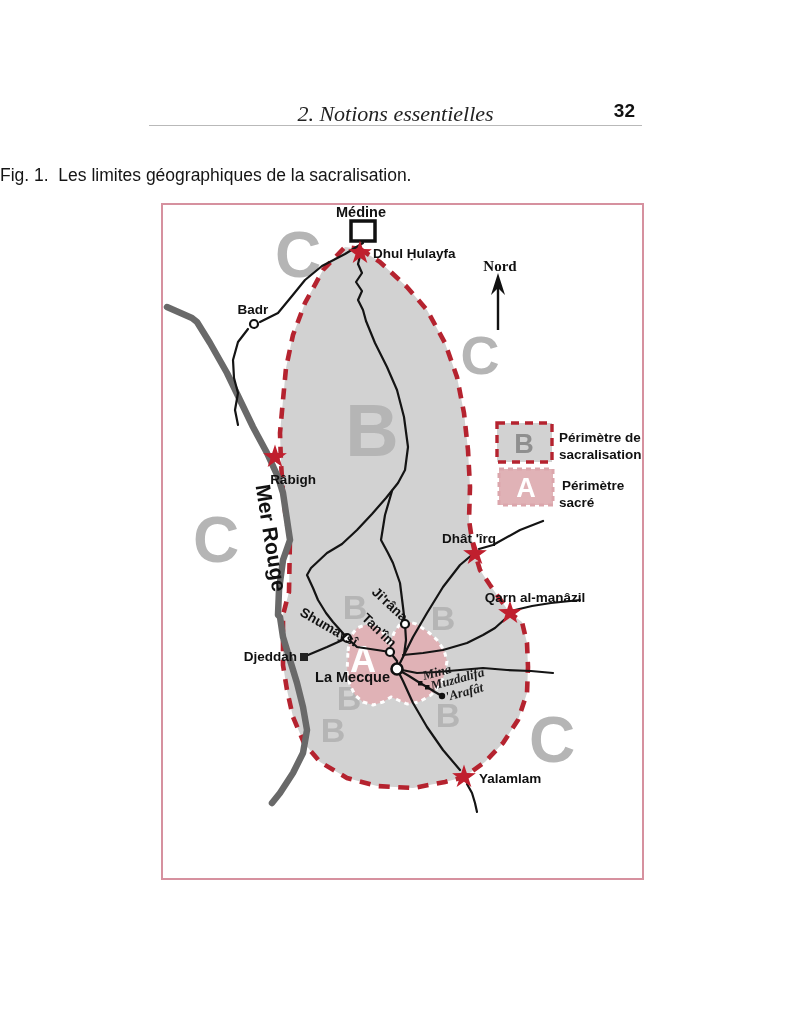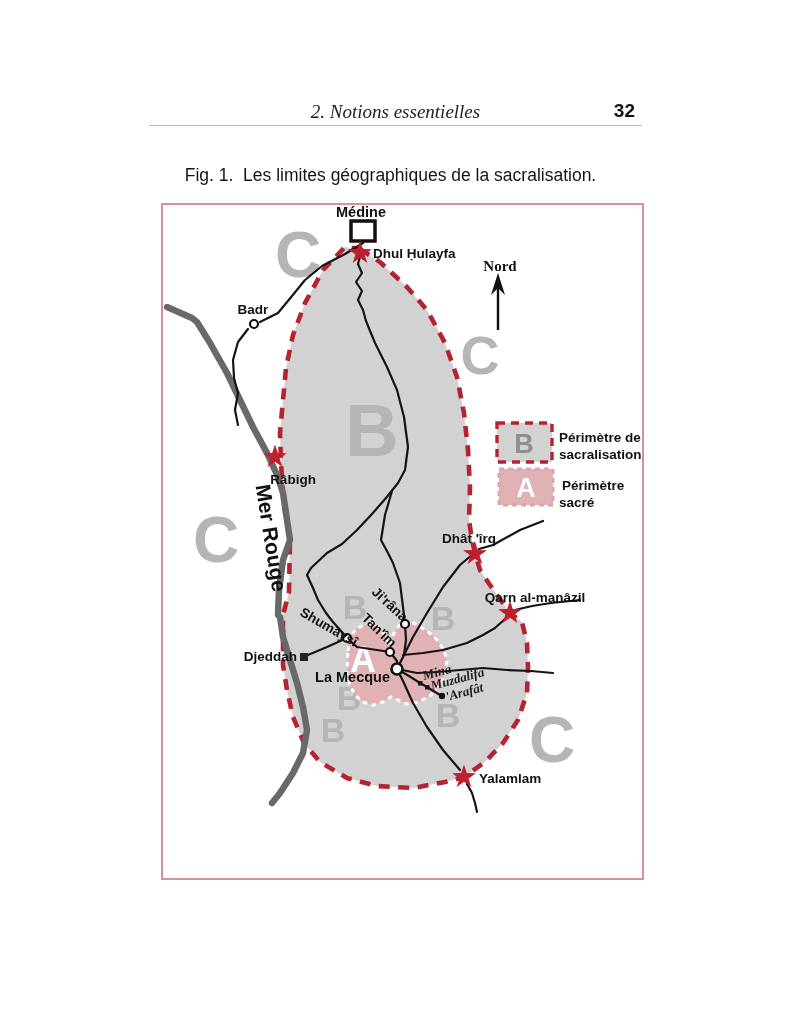--- a/index.html
+++ b/index.html
@@ -1,20 +1,20 @@
 <!DOCTYPE html>
 <html><head>
 <meta charset="utf-8">
 <style>
   html,body{margin:0;padding:0;background:#ffffff;}
   body{width:791px;height:1024px;position:relative;font-family:"Liberation Sans",sans-serif;overflow:hidden;}
-  .hdr-title{position:absolute;top:101px;left:0;right:0;text-align:center;font-family:"Liberation Serif",serif;font-style:italic;font-size:19px;color:#222;}
+  .hdr-title{position:absolute;top:101px;left:0;right:0;text-align:center;font-family:"Liberation Serif",serif;font-style:italic;font-size:22px;color:#222;}
   .hdr-num{position:absolute;top:100px;left:585px;width:50px;text-align:right;font-size:19px;font-weight:bold;color:#111;}
   .hdr-rule{position:absolute;top:125px;left:149px;width:493px;height:0;border-top:1.6px solid #b9b9b9;}
-  .caption{position:absolute;top:165px;left:0;right:10px;text-align:center;font-size:17.5px;color:#151515;white-space:pre;}
+  .caption{position:absolute;top:165px;left:0;right:10px;font-size:17.5px;color:#151515;white-space:pre;}
   .mapwrap{position:absolute;left:161px;top:203px;width:483px;height:677px;}
   svg text{font-family:"Liberation Sans",sans-serif;}
   .lbl{font-weight:bold;font-size:13.5px;fill:#111;}
   .lbl-big{font-weight:bold;font-size:14.5px;fill:#111;}
   .zone{font-weight:bold;fill:#b5b5b5;}
   .serif-it{font-family:"Liberation Serif",serif;font-style:italic;font-weight:bold;font-size:13px;fill:#1a1a1a;}
   .nord{font-family:"Liberation Serif",serif;font-weight:bold;font-size:15px;fill:#111;}
 </style>
 </head>
 <body>

